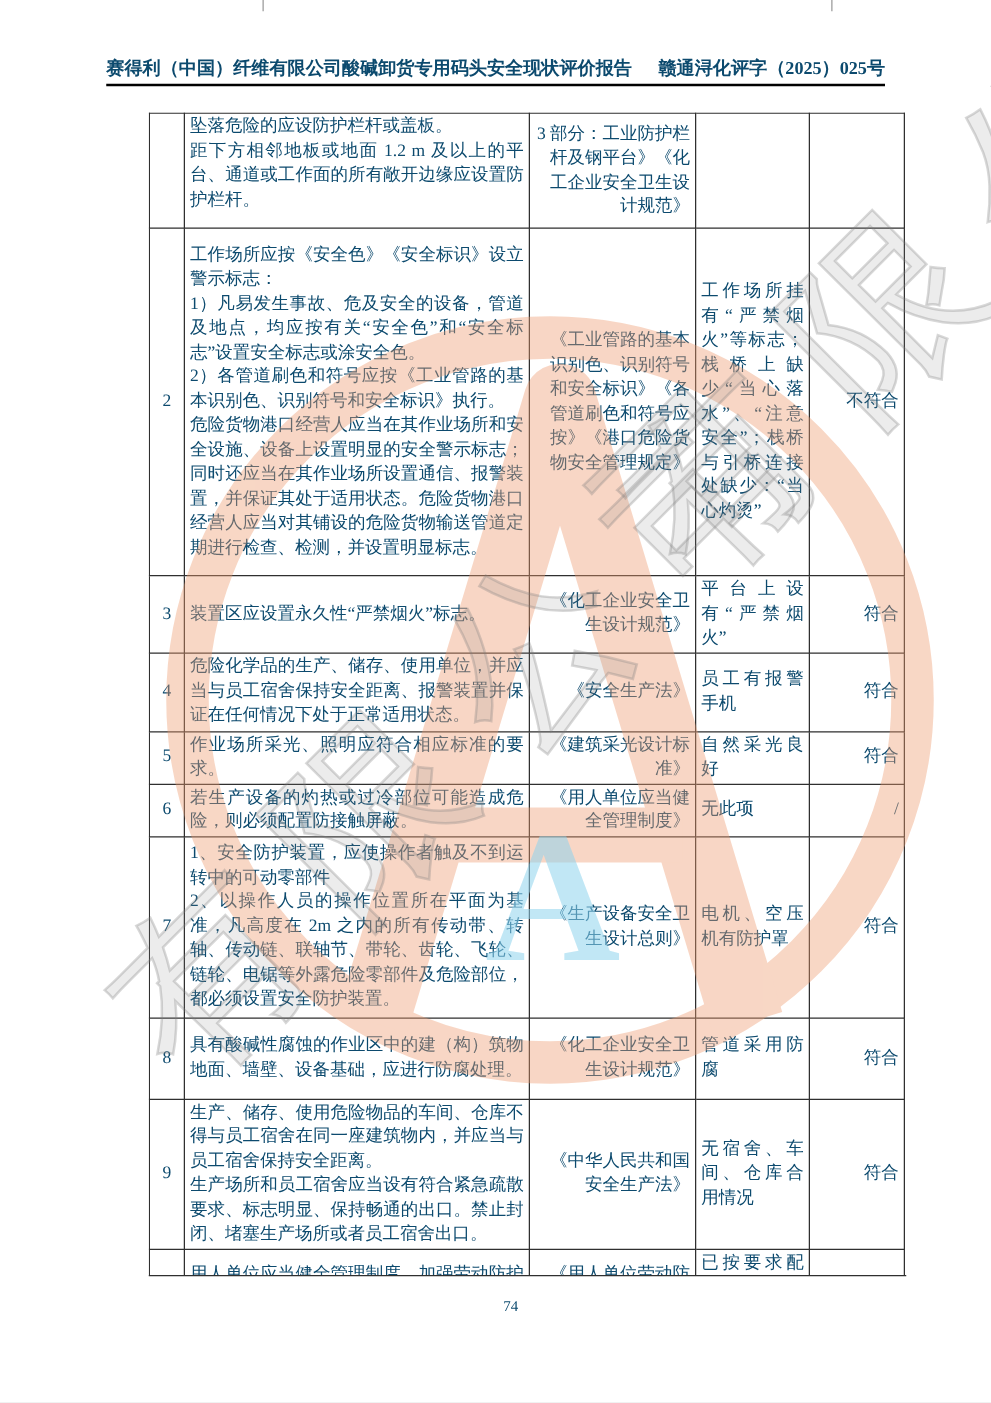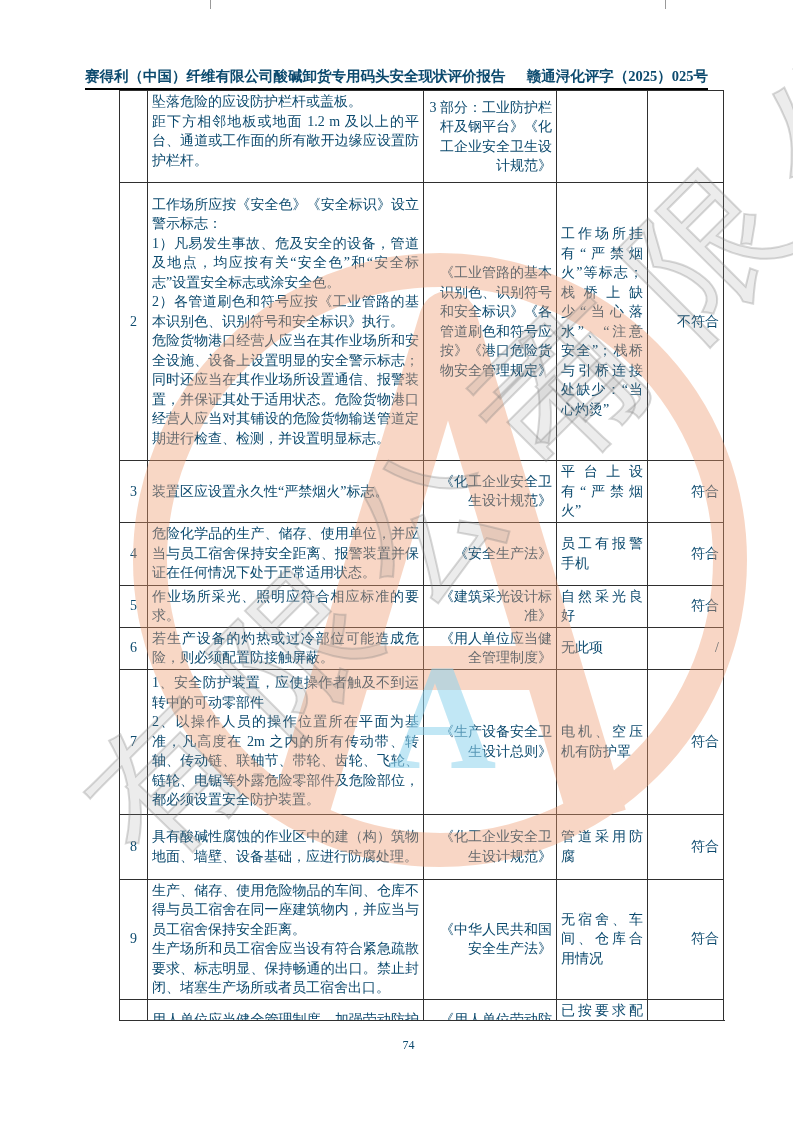--- a/index.html
+++ b/index.html
@@ -11,21 +11,21 @@
   .crop-mark{position:absolute;top:0;width:1px;height:9px;background:#9a9a9a;}
   .crop-mark.left{left:210px;}
   .crop-mark.right{left:665px;}
 
   .header{
     position:absolute;left:85px;top:47px;width:623px;
     display:flex;justify-content:space-between;align-items:flex-end;
     border-bottom:2px solid #000;padding-bottom:3px;
     font-weight:bold;font-size:14.5px;line-height:17px;
   }
-  .header .right{white-space:nowrap;margin-left:12px;margin-top:21px;}
+  .header .right{white-space:nowrap;margin-left:12px;}
 
   .table-wrap{
     position:absolute;left:119px;top:90px;width:606px;height:931px;
     overflow:hidden;border-bottom:1.5px solid #2f2f2f;box-sizing:border-box;
   }
   table.audit{border-collapse:collapse;table-layout:fixed;width:604px;}
   table.audit td{
     border:1px solid #2f2f2f;padding:1px 4px;
     font-size:14px;line-height:19.5px;vertical-align:middle;
     overflow:hidden;

